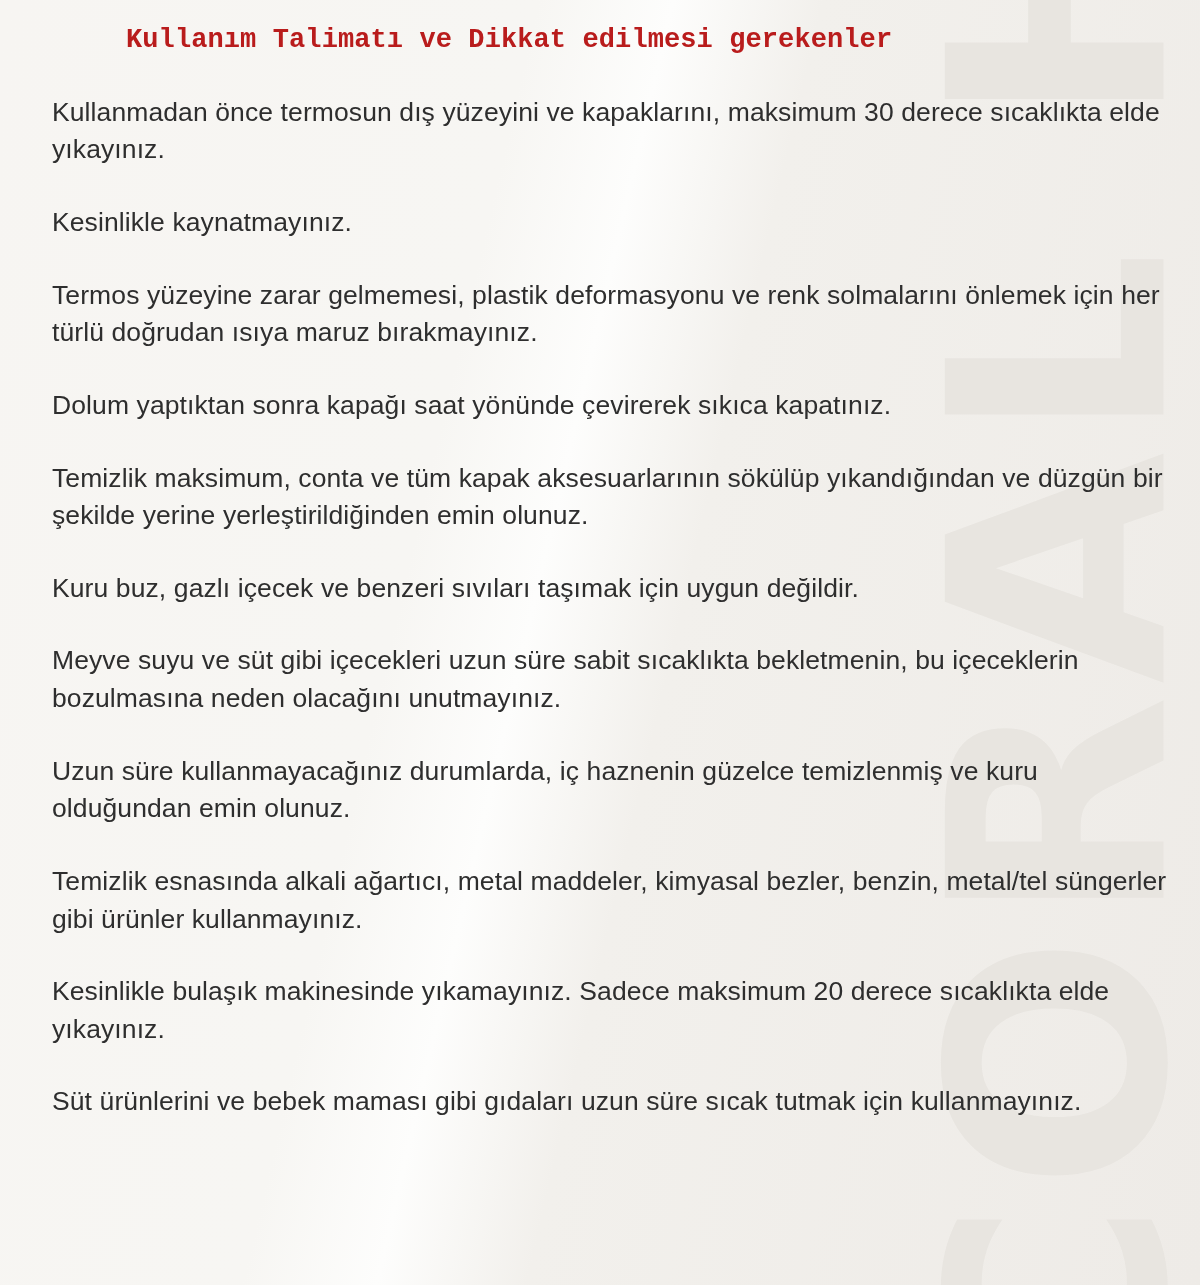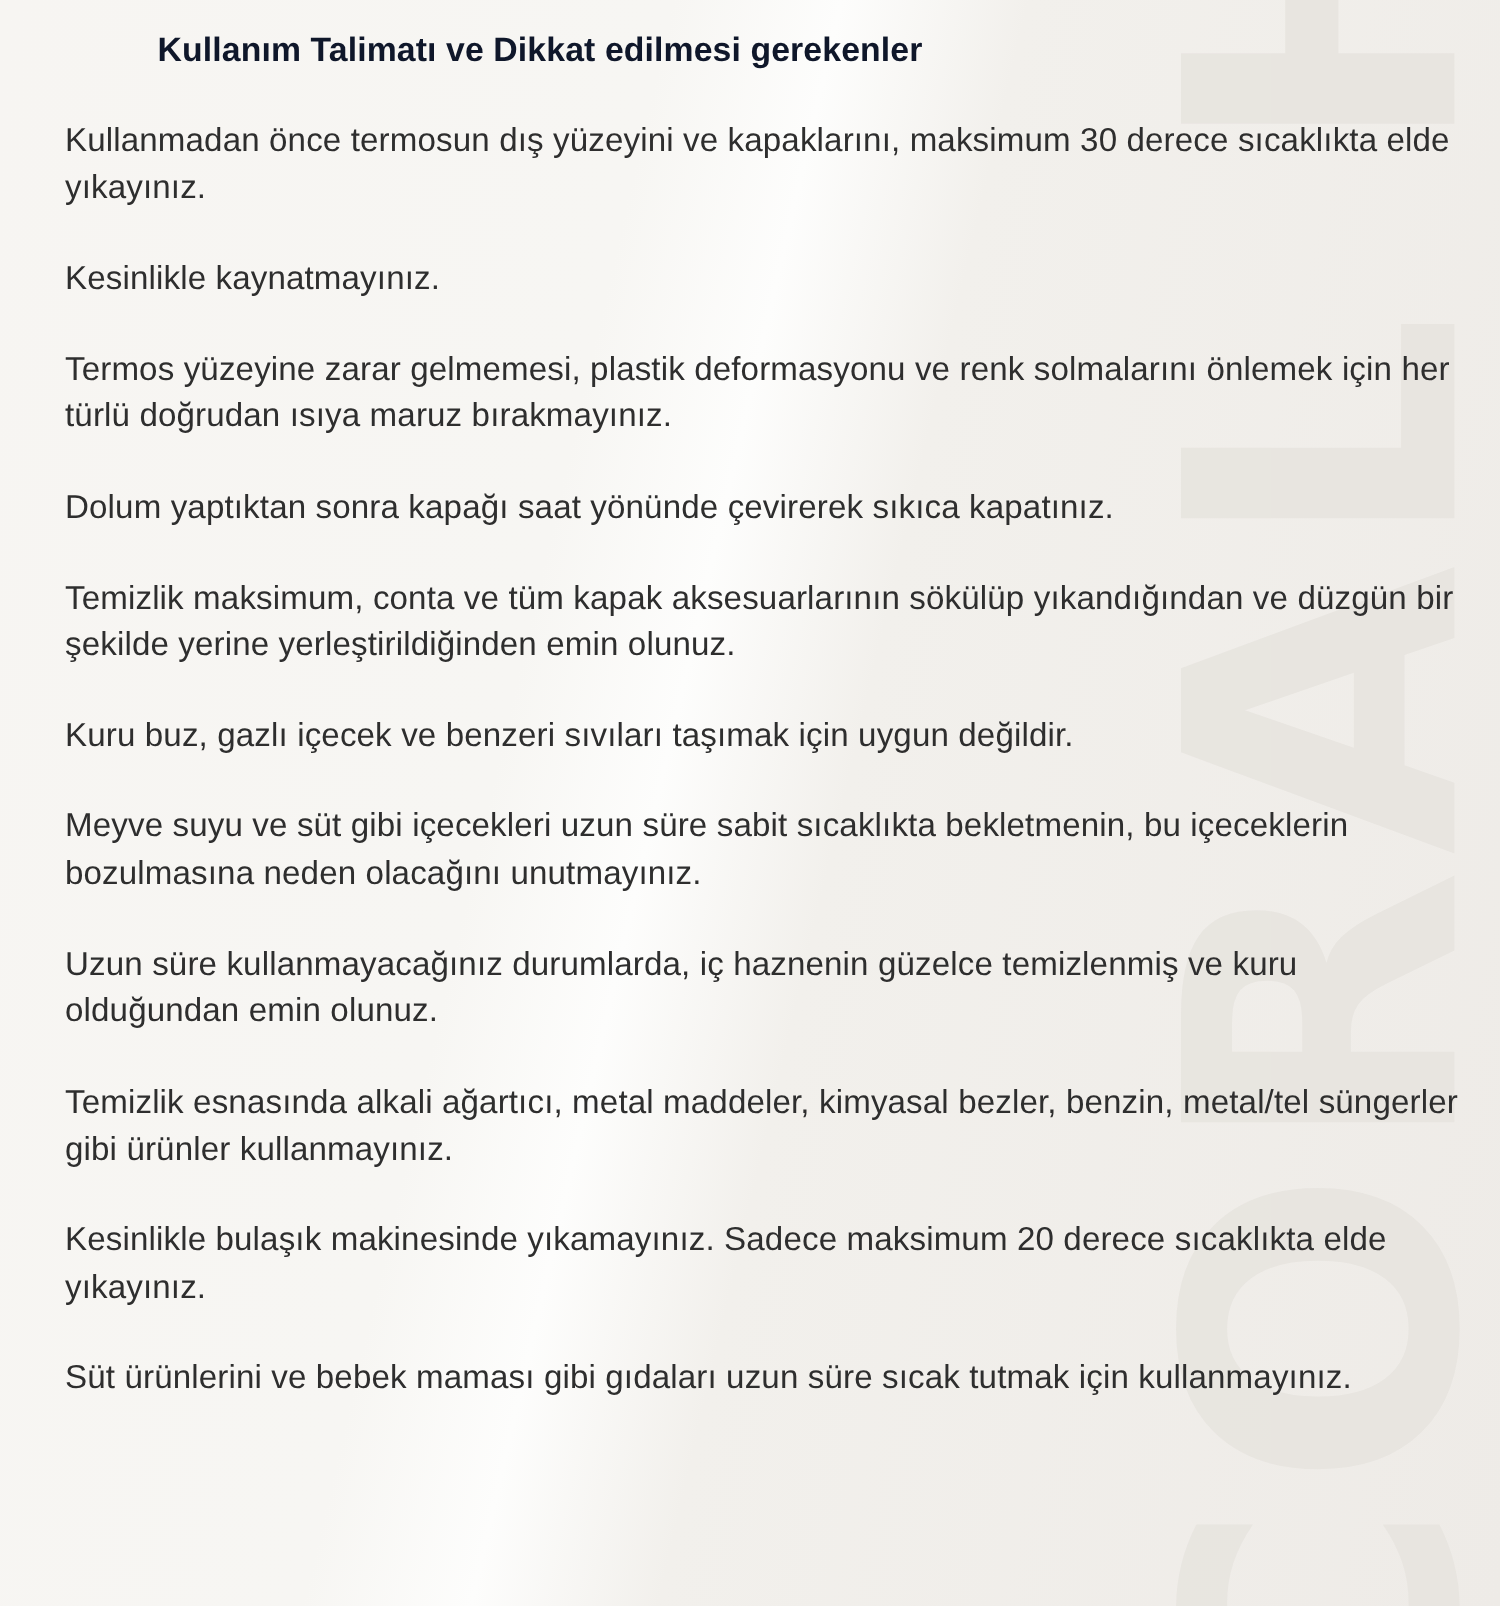--- a/index.html
+++ b/index.html
@@ -61,22 +61,23 @@
     z-index: 2;
     padding: 0;
   }
 
   .doc-title {
     margin: 0;
     padding: 22px 0 0 126px;
     font-size: 27px;
     font-weight: 700;
     letter-spacing: .1px;
-    color: #0f172a;
+    color: #b91c1c;
     line-height: 1.4;
+    font-family: Liberation Mono, monospace;
   }
 
   .body-copy {
     padding: 34px 26px 0 52px;
   }
 
   .para {
     font-size: 26.5px;
     line-height: 1.42;
     color: #2e2e2e;

